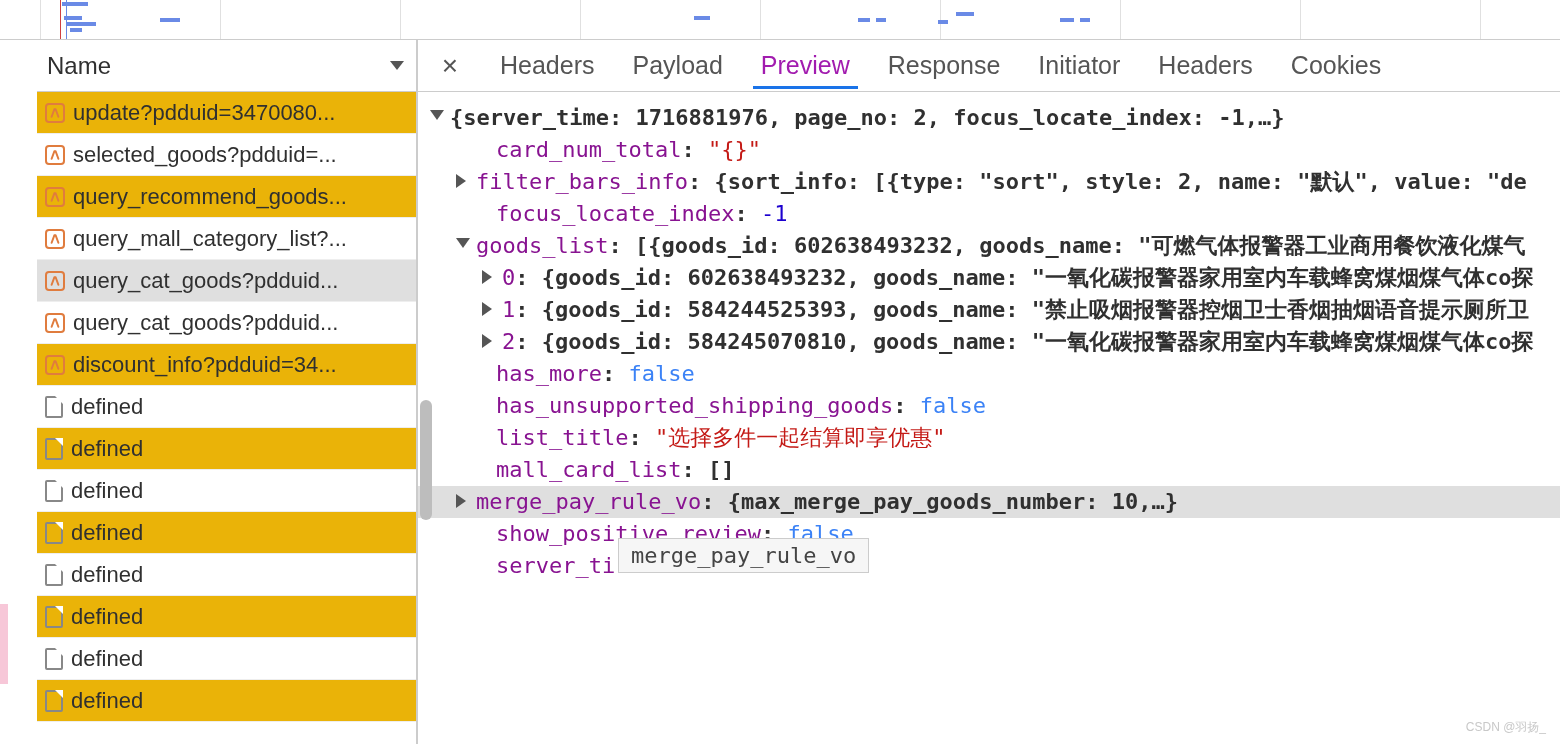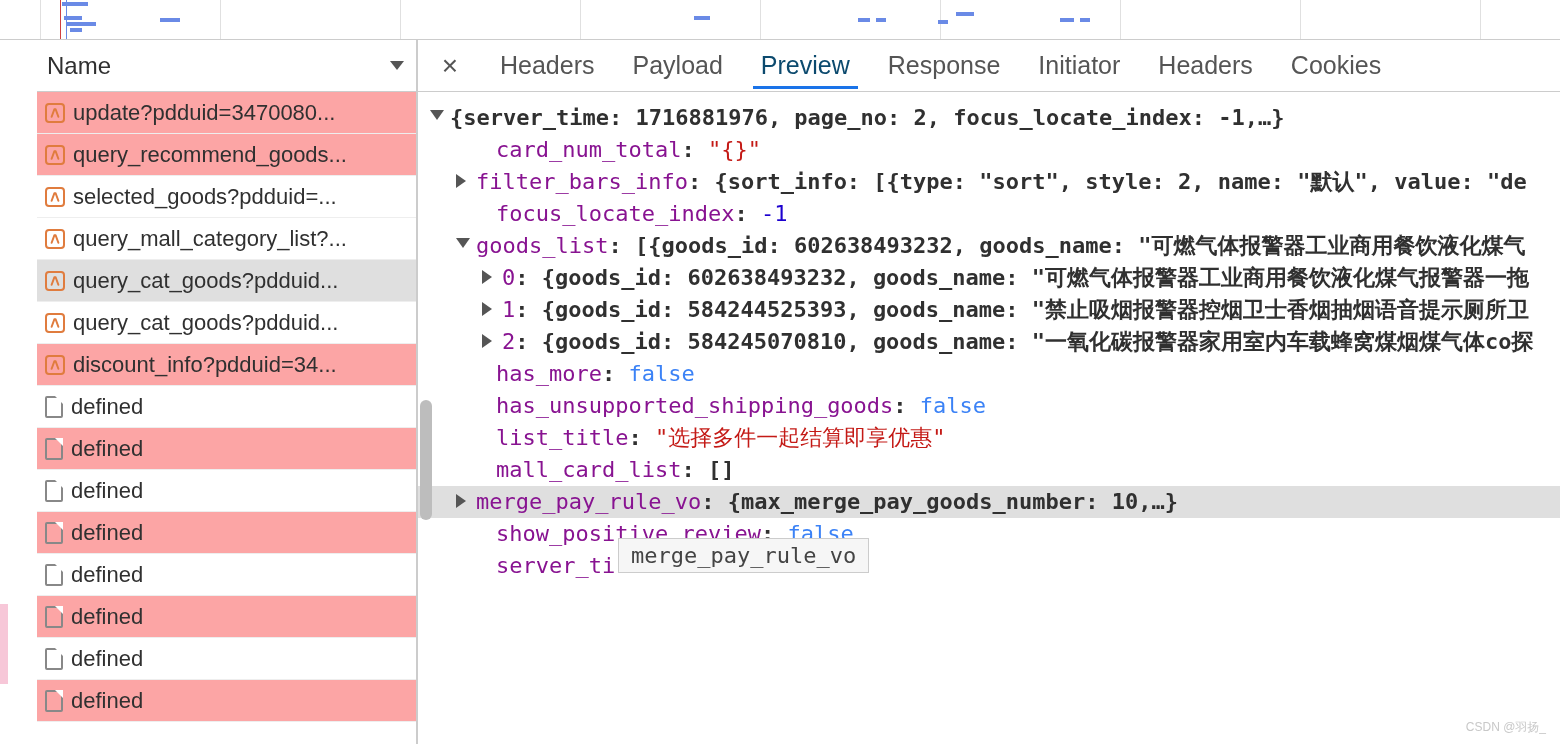--- a/index.html
+++ b/index.html
@@ -63,21 +63,21 @@
     align-items: center;
     gap: 8px;
     height: 42px;
     padding: 0 8px;
     border-bottom: 1px solid #eee;
     cursor: default;
     white-space: nowrap;
     overflow: hidden;
     font-size: 22px;
   }
-  .req-row.zebra { background: #fca5a5; }
+  .req-row.zebra { background: #eab308; }
   .req-row.sel { background: #dfdfdf; }
   .icon-xhr {
     width: 20px; height: 20px; flex: 0 0 20px;
     border: 2px solid #e07c3e;
     border-radius: 4px;
     position: relative;
   }
   .icon-xhr::before, .icon-xhr::after {
     content: ""; position: absolute; background: #e07c3e;
   }
@@ -104,21 +104,21 @@
     height:52px; padding:0 20px;
     border-bottom:1px solid #ccc;
     font-size:25px;
     color:#555;
   }
   .close-x {
     font-size:28px; color:#555; cursor:pointer;
     width:24px; text-align:center;
   }
   .tab { cursor:pointer; position:relative; padding:8px 0;}
-  .tab.active { color:#0c4a6e; }
+  .tab.active { color:#a21caf; }
   .tab.active::after {
     content:""; position:absolute; left:-8px; right:-8px; bottom:-1px;
     height:3px; background:#1a73e8;
   }
   .preview {
     flex:1; overflow:hidden; padding:10px 0 0 0;
     font-family: Menlo, Monaco, Consolas, monospace;
     font-size:22px; line-height:32px;
     color:#303030;
     white-space:nowrap;
@@ -192,27 +192,27 @@
   <div class="sidebar">
     <div class="name-header">
       <span>Name</span>
       <span class="caret"></span>
     </div>
     <div class="req-list" id="req-list">
         <div class="req-row zebra">
           <span class="icon-xhr"></span>
           <span>update?pdduid=3470080...</span>
         </div>
+        <div class="req-row">
+          <span class="icon-xhr"></span>
+          <span>selected_goods?pdduid=...</span>
+        </div>
         <div class="req-row zebra">
           <span class="icon-xhr"></span>
           <span>query_recommend_goods...</span>
-        </div>
-        <div class="req-row">
-          <span class="icon-xhr"></span>
-          <span>selected_goods?pdduid=...</span>
         </div>
         <div class="req-row">
           <span class="icon-xhr"></span>
           <span>query_mall_category_list?...</span>
         </div>
         <div class="req-row sel">
           <span class="icon-xhr"></span>
           <span>query_cat_goods?pdduid...</span>
         </div>
         <div class="req-row">
@@ -299,21 +299,21 @@
 
       <div class="row">
         <span class="ind" style="width:38px"></span>
         <span class="tri down"></span>
         <span><span class="key">goods_list</span><span class="punc">: </span><span class="punc">[{goods_id: 602638493232, goods_name: "可燃气体报警器工业商用餐饮液化煤气</span></span>
       </div>
 
       <div class="row">
         <span class="ind" style="width:64px"></span>
         <span class="tri right"></span>
-        <span><span class="key">0</span><span class="punc">: </span><span class="punc">{goods_id: 602638493232, goods_name: "可燃气体报警器工业商用餐饮液化煤气报警器一拖</span></span>
+        <span><span class="key">0</span><span class="punc">: </span><span class="punc">{goods_id: 602638493232, goods_name: "一氧化碳报警器家用室内车载蜂窝煤烟煤气体co探</span></span>
       </div>
       <div class="row">
         <span class="ind" style="width:64px"></span>
         <span class="tri right"></span>
         <span><span class="key">1</span><span class="punc">: </span><span class="punc">{goods_id: 584244525393, goods_name: "禁止吸烟报警器控烟卫士香烟抽烟语音提示厕所卫</span></span>
       </div>
       <div class="row">
         <span class="ind" style="width:64px"></span>
         <span class="tri right"></span>
         <span><span class="key">2</span><span class="punc">: </span><span class="punc">{goods_id: 584245070810, goods_name: "一氧化碳报警器家用室内车载蜂窝煤烟煤气体co探</span></span>

